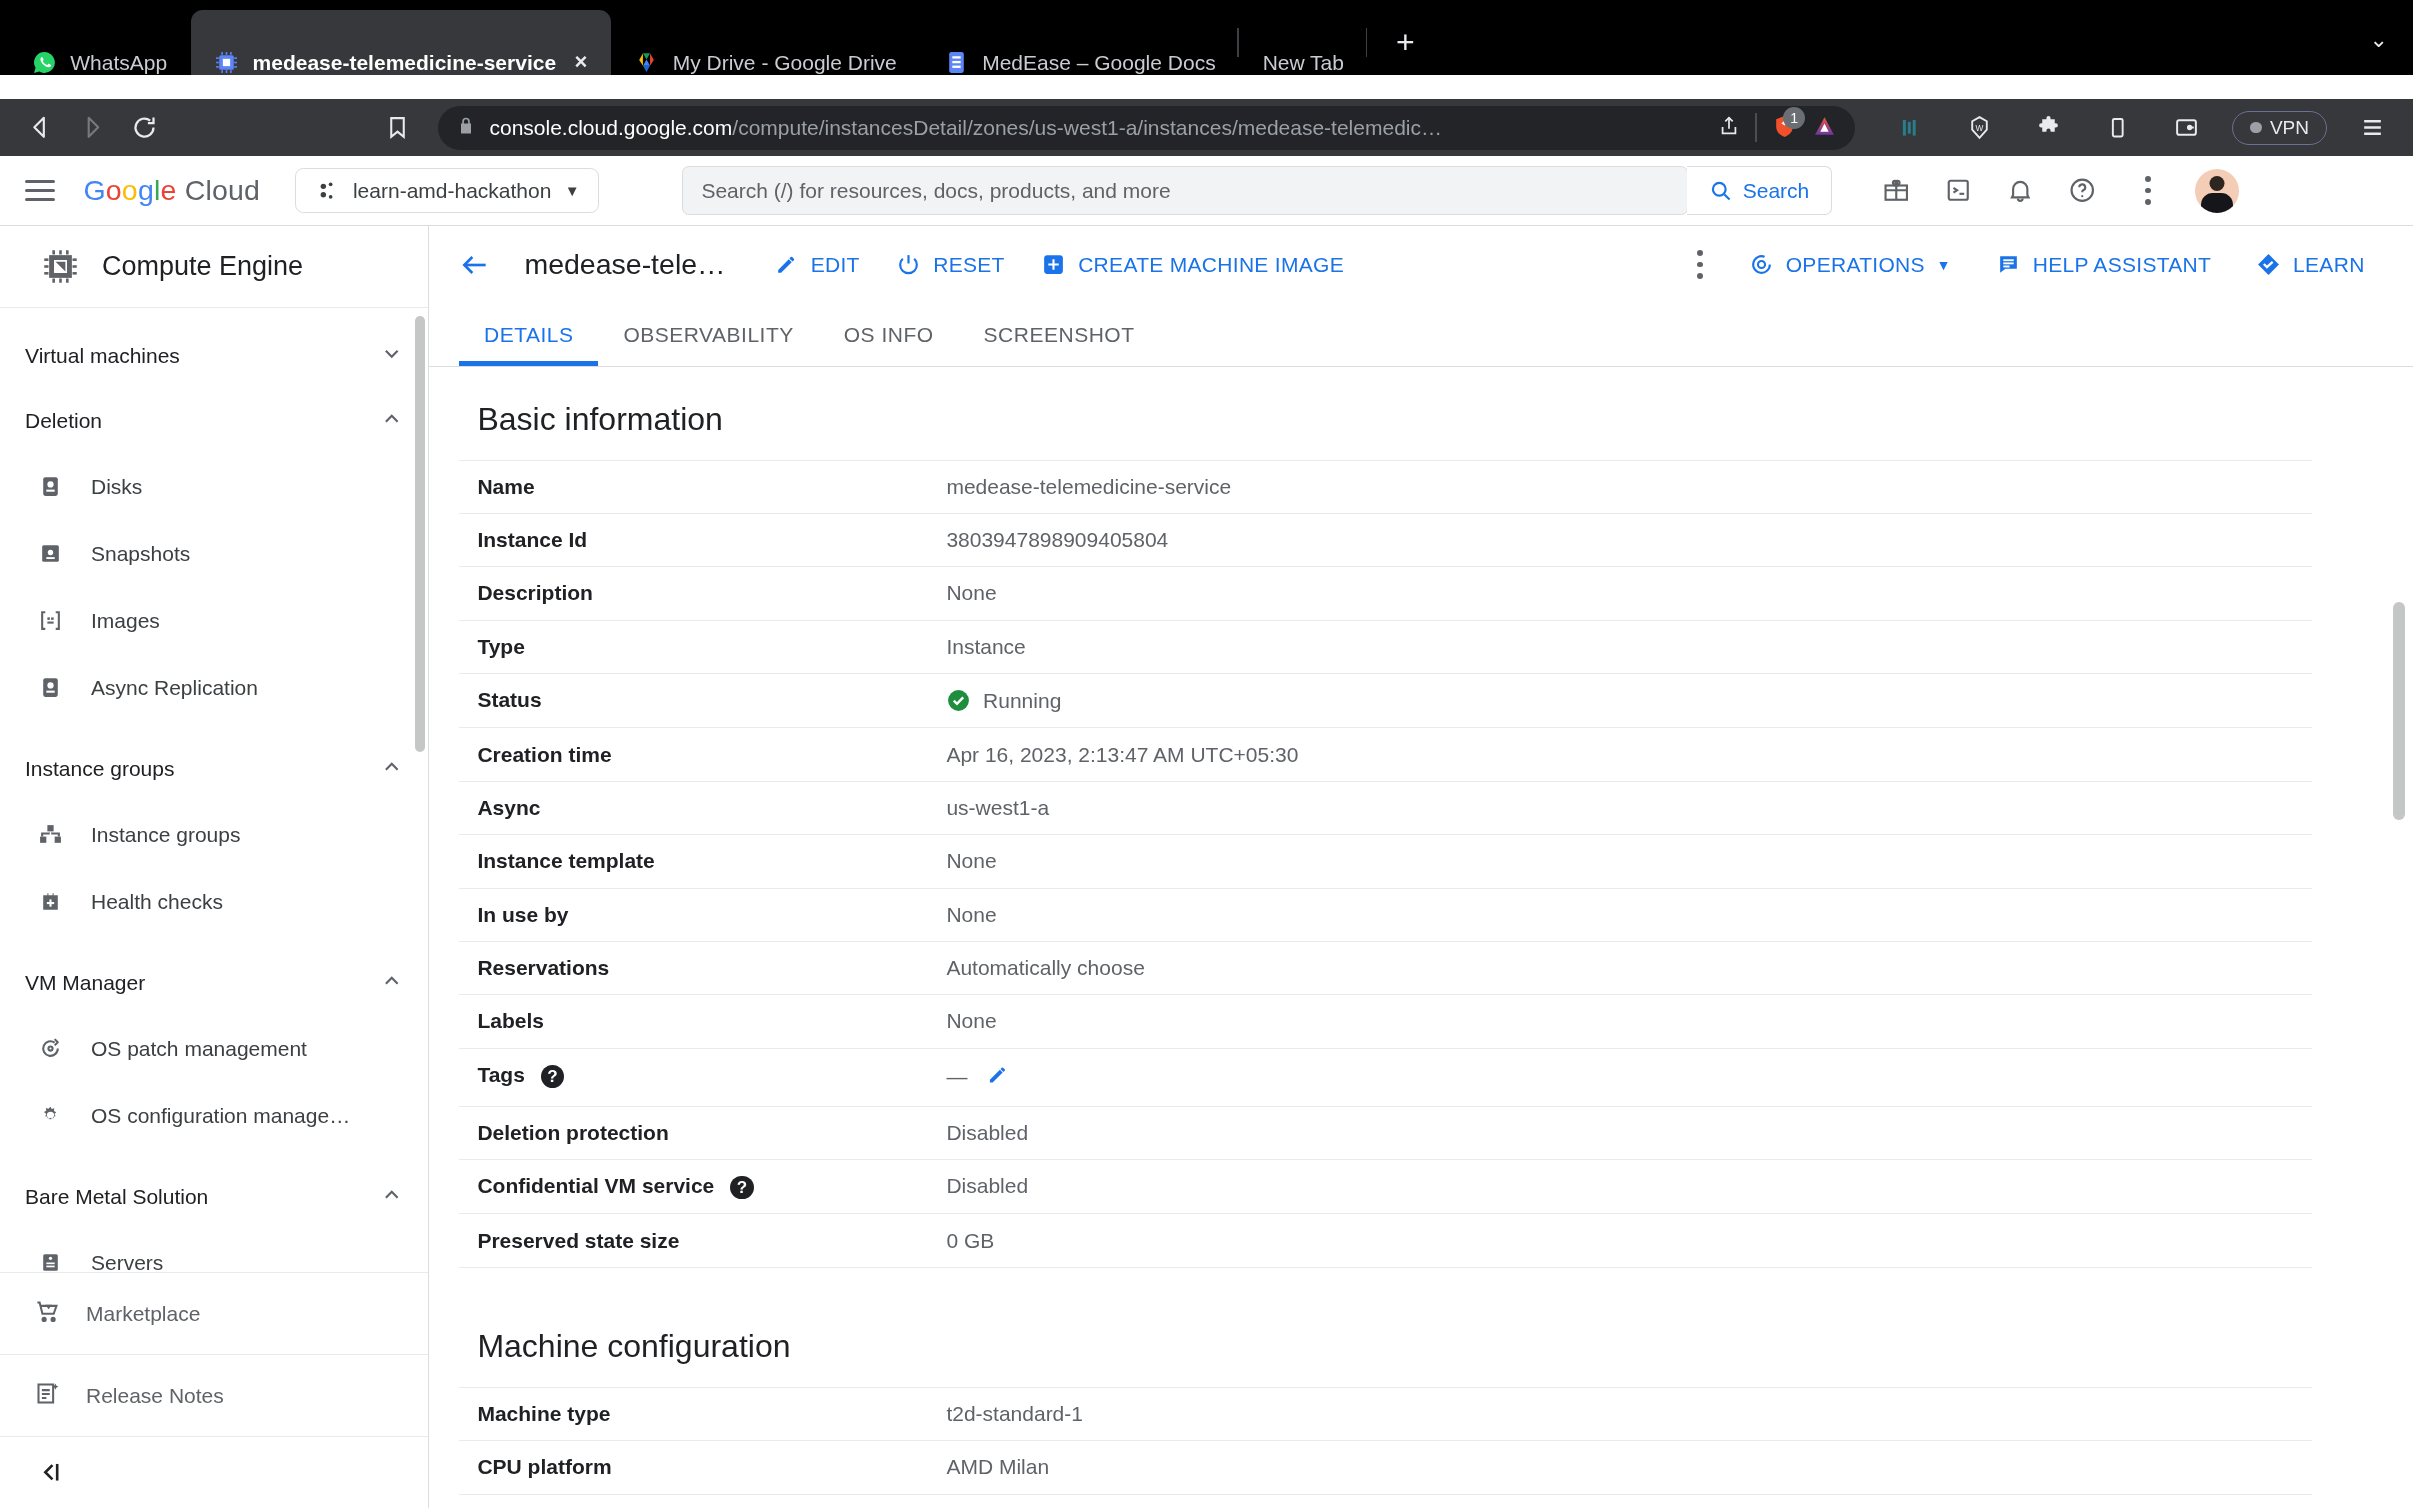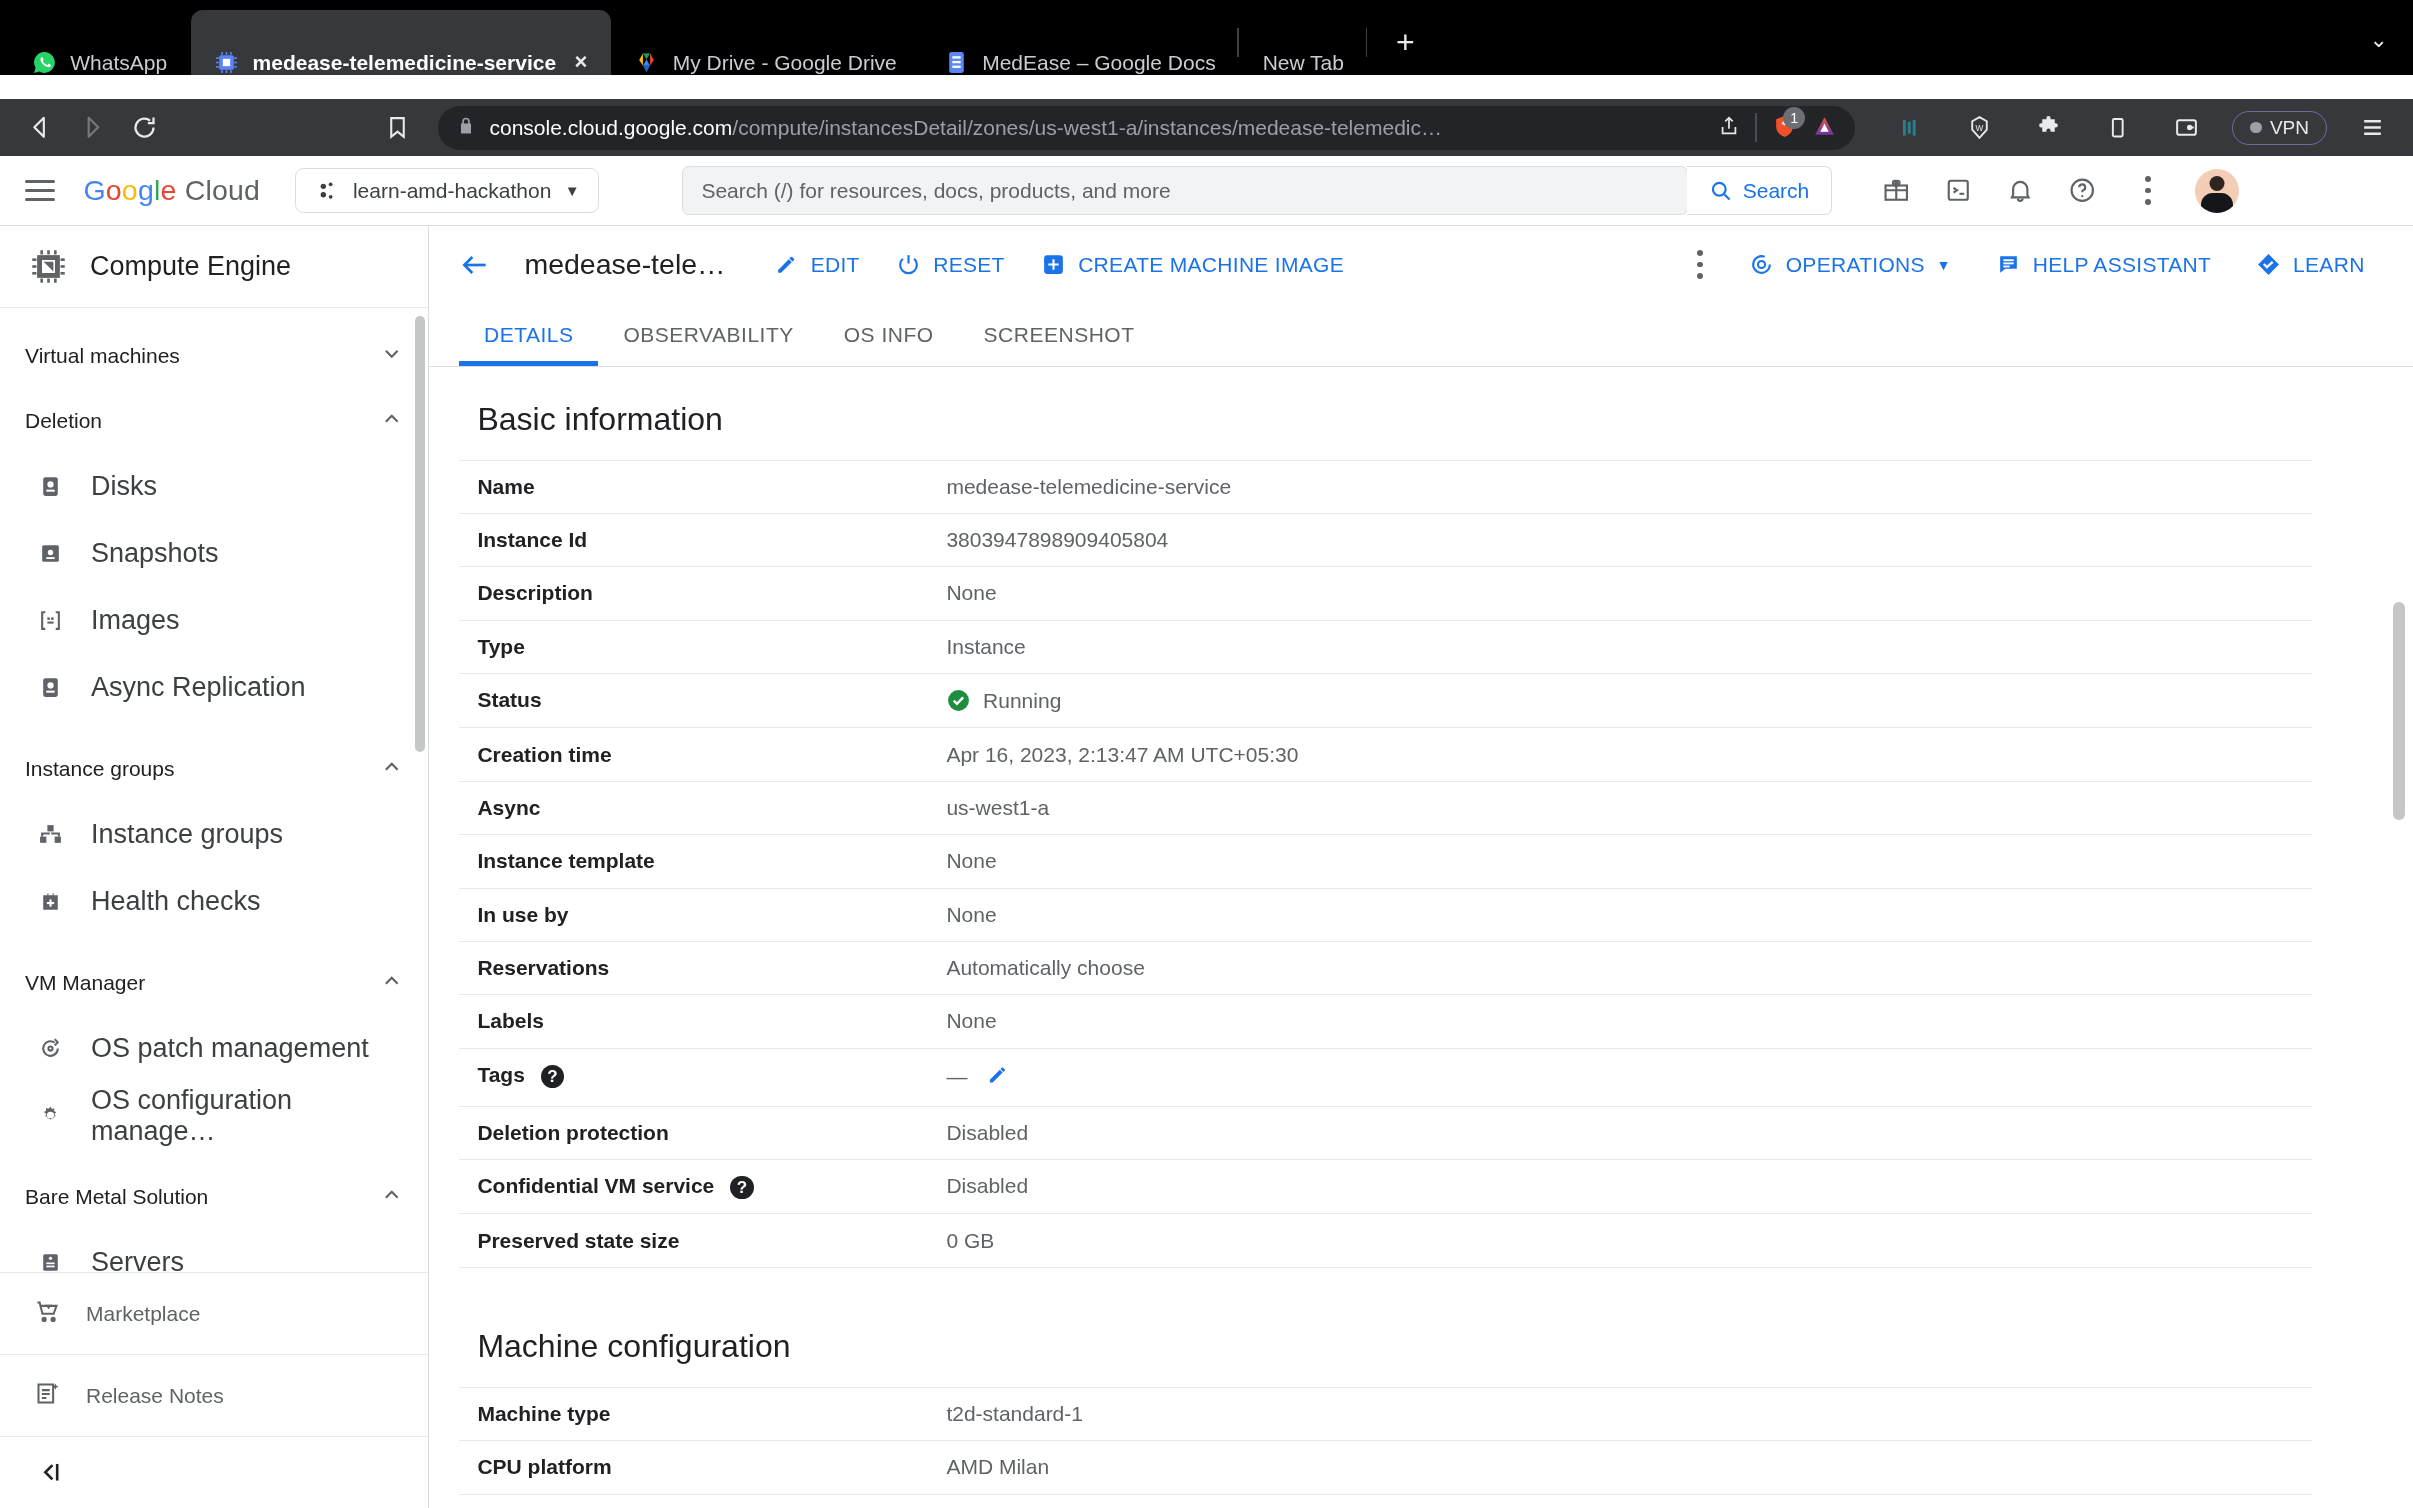--- a/index.html
+++ b/index.html
@@ -101,32 +101,32 @@
 
   .body-row { flex: 1; display: flex; min-height: 0; }
 
   
   .sidebar {
     width: 429px; flex: 0 0 429px; border-right: 0.8px solid #dadce0;
     display: flex; flex-direction: column; min-height: 0; background: #fff;
   }
   .sb-title {
     height: 82px; flex: 0 0 82px; display: flex; align-items: center; gap: 22px;
-    padding: 0 29px; border-bottom: 0.8px solid #e8eaed;
+    padding: 0 41px; border-bottom: 0.8px solid #e8eaed;
   }
   .sb-title .txt { font-size: 27px; color: #202124; }
   .sb-scroll { flex: 1; overflow: hidden; position: relative; padding-top: 15px; }
   .sb-section {
     display: flex; align-items: center; justify-content: space-between;
     padding: 0 25px 0 25px; height: 65px; font-size: 21px; color: #202124;
   }
   .chev { color: #5f6368; font-size: 18.4px; line-height: 1; }
   .sb-item {
     display: flex; align-items: center; gap: 25px; height: 67px; padding: 0 25px 0 34px;
-    font-size: 27px; color: #3c4043;
+    font-size: 21px; color: #3c4043;
   }
   .sb-item .ico { width: 32px; height: 32px; flex: 0 0 32px; color: #5f6368; display:flex; align-items:center; justify-content:center;}
   .sb-footer-item {
     display: flex; align-items: center; gap: 25px; height: 82px; padding: 0 25px 0 34px;
     font-size: 21px; color: #5f6368; border-top: 0.8px solid #e8eaed;
   }
   .sb-collapse { height: 72px; display: flex; align-items: center; padding-left: 37px;
     border-top: 0.8px solid #e8eaed; color: #202124; font-size: 23.5px; }
   .sb-thumb { position: absolute; right: 3.4px; top: 8.4px; width: 10px; height: 436px;
     background: #c4c7c5; border-radius: 5px; }

